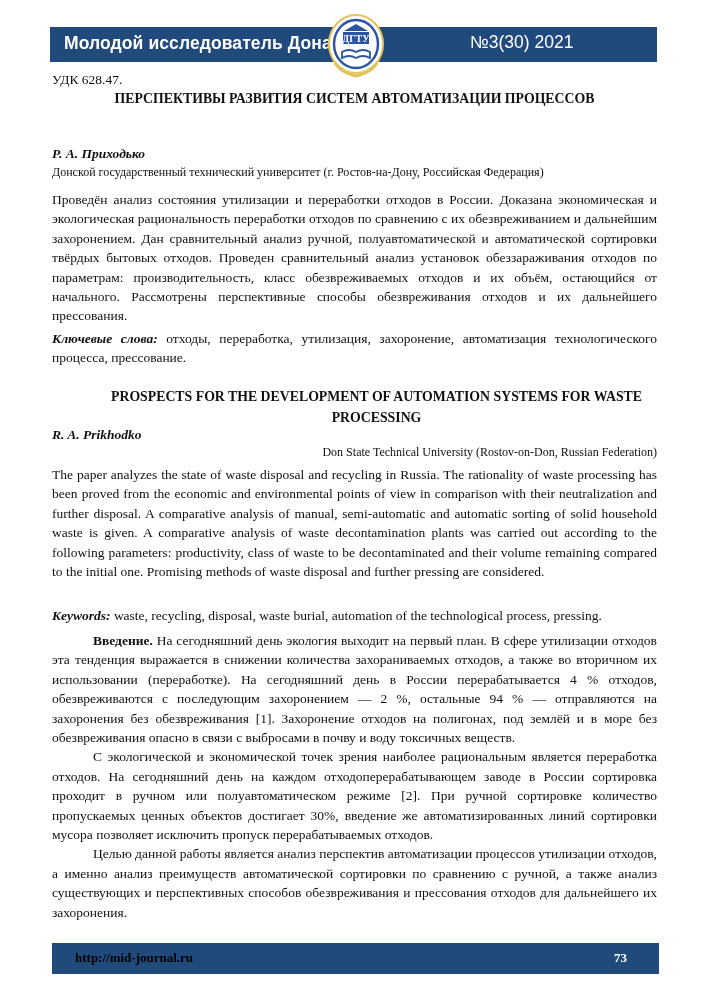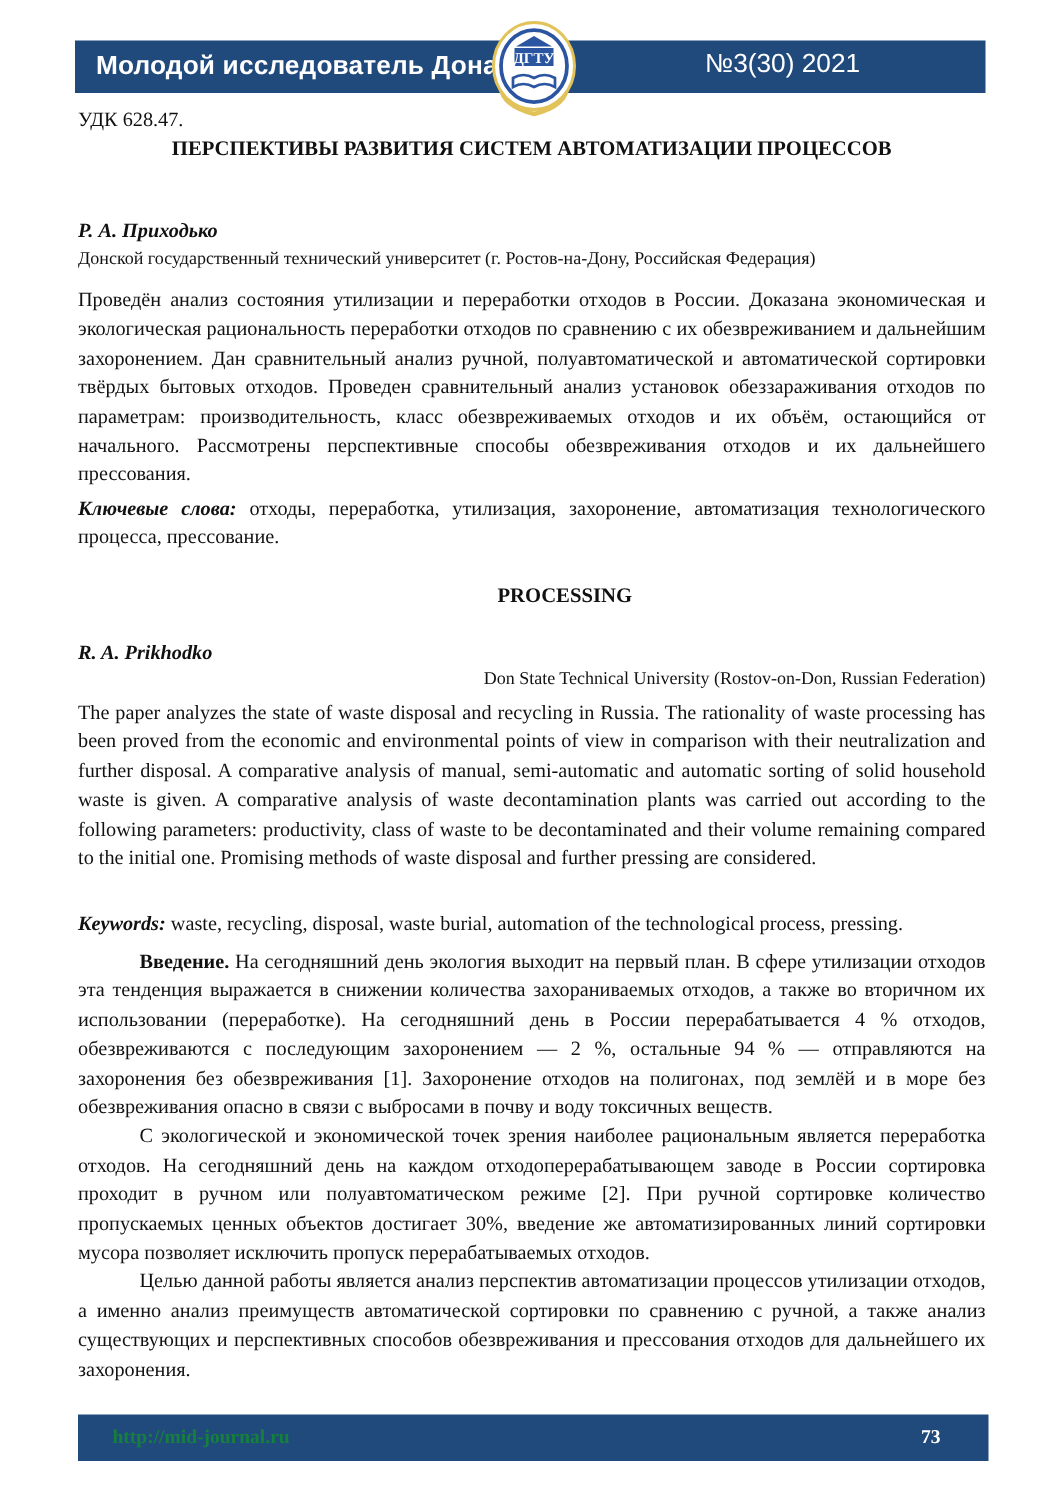--- a/index.html
+++ b/index.html
@@ -25,21 +25,21 @@
   .title-en { top: 386px; left: 96px; width: 561px; text-align: center; font-weight: bold; font-size: 13.8px; line-height: 21px; }
   .author-en { top: 427px; }
   .affil-en { top: 445px; text-align: right; }
   .abstract-en { top: 465px; }
   .keywords-en { top: 606px; }
   .intro { top: 631px; }
   .intro p { margin: 0; text-indent: 41px; }
   .kw-label { font-weight: bold; font-style: italic; }
   .lead { font-weight: bold; }
   .footer-bar { position: absolute; left: 52px; top: 943px; width: 607px; height: 31px; background: #214a7c; }
-  .footer-url { position: absolute; left: 75px; top: 950px; color: #15803d; font-weight: bold; font-size: 13px; font-family: "Liberation Serif", serif; }
+  .footer-url { position: absolute; left: 75px; top: 950px; color: #000000; font-weight: bold; font-size: 13px; font-family: "Liberation Serif", serif; }
   .footer-page { position: absolute; left: 614px; top: 950px; color: #fff; font-weight: bold; font-size: 13px; font-family: "Liberation Serif", serif; }
 </style>
 </head>
 <body>
 
 <div class="header-bar"></div>
 <div class="header-title">Молодой исследователь Дона</div>
 <div class="header-issue">№3(30) 2021</div>
 <svg class="logo" viewBox="0 0 60 64">
   <path d="M8 40 Q6 56 30 62 Q54 56 52 40" fill="none" stroke="#e2c35a" stroke-width="3"></path>
@@ -56,20 +56,21 @@
 <div class="page title-ru">
   <div>ПЕРСПЕКТИВЫ РАЗВИТИЯ СИСТЕМ АВТОМАТИЗАЦИИ ПРОЦЕССОВ</div>
 </div>
 <div class="page author author-ru">Р. А. Приходько</div>
 <div class="page affil affil-ru">Донской государственный технический университет (г. Ростов-на-Дону, Российская Федерация)</div>
 
 <div class="page para abstract-ru">Проведён анализ состояния утилизации и переработки отходов в России. Доказана экономическая и экологическая рациональность переработки отходов по сравнению с их обезвреживанием и дальнейшим захоронением. Дан сравнительный анализ ручной, полуавтоматической и автоматической сортировки твёрдых бытовых отходов. Проведен сравнительный анализ установок обеззараживания отходов по параметрам: производительность, класс обезвреживаемых отходов и их объём, остающийся от начального. Рассмотрены перспективные способы обезвреживания отходов и их дальнейшего прессования.</div>
 <div class="page para keywords-ru"><span class="kw-label">Ключевые слова:</span><span> отходы, переработка, утилизация, захоронение, автоматизация технологического процесса, прессование.</span></div>
 
 <div class="page title-en">
+  <div>PROSPECTS FOR THE DEVELOPMENT OF AUTOMATION SYSTEMS FOR WASTE</div>
   <div>PROCESSING</div>
 </div>
 <div class="page author author-en">R. A. Prikhodko</div>
 <div class="page affil affil-en">Don State Technical University (Rostov-on-Don, Russian Federation)</div>
 
 <div class="page para abstract-en">The paper analyzes the state of waste disposal and recycling in Russia. The rationality of waste processing has been proved from the economic and environmental points of view in comparison with their neutralization and further disposal. A comparative analysis of manual, semi-automatic and automatic sorting of solid household waste is given. A comparative analysis of waste decontamination plants was carried out according to the following parameters: productivity, class of waste to be decontaminated and their volume remaining compared to the initial one. Promising methods of waste disposal and further pressing are considered.</div>
 <div class="page para keywords-en"><span class="kw-label">Keywords:</span><span> waste, recycling, disposal, waste burial, automation of the technological process, pressing.</span></div>
 
 <div class="page para intro">
   <p><span class="lead">Введение.</span><span> На сегодняшний день экология выходит на первый план. В сфере утилизации отходов эта тенденция выражается в снижении количества захораниваемых отходов, а также во вторичном их использовании (переработке). На сегодняшний день в России перерабатывается 4 % отходов, обезвреживаются с последующим захоронением — 2 %, остальные 94 % — отправляются на захоронения без обезвреживания [1]. Захоронение отходов на полигонах, под землёй и в море без обезвреживания опасно в связи с выбросами в почву и воду токсичных веществ.</span></p>

